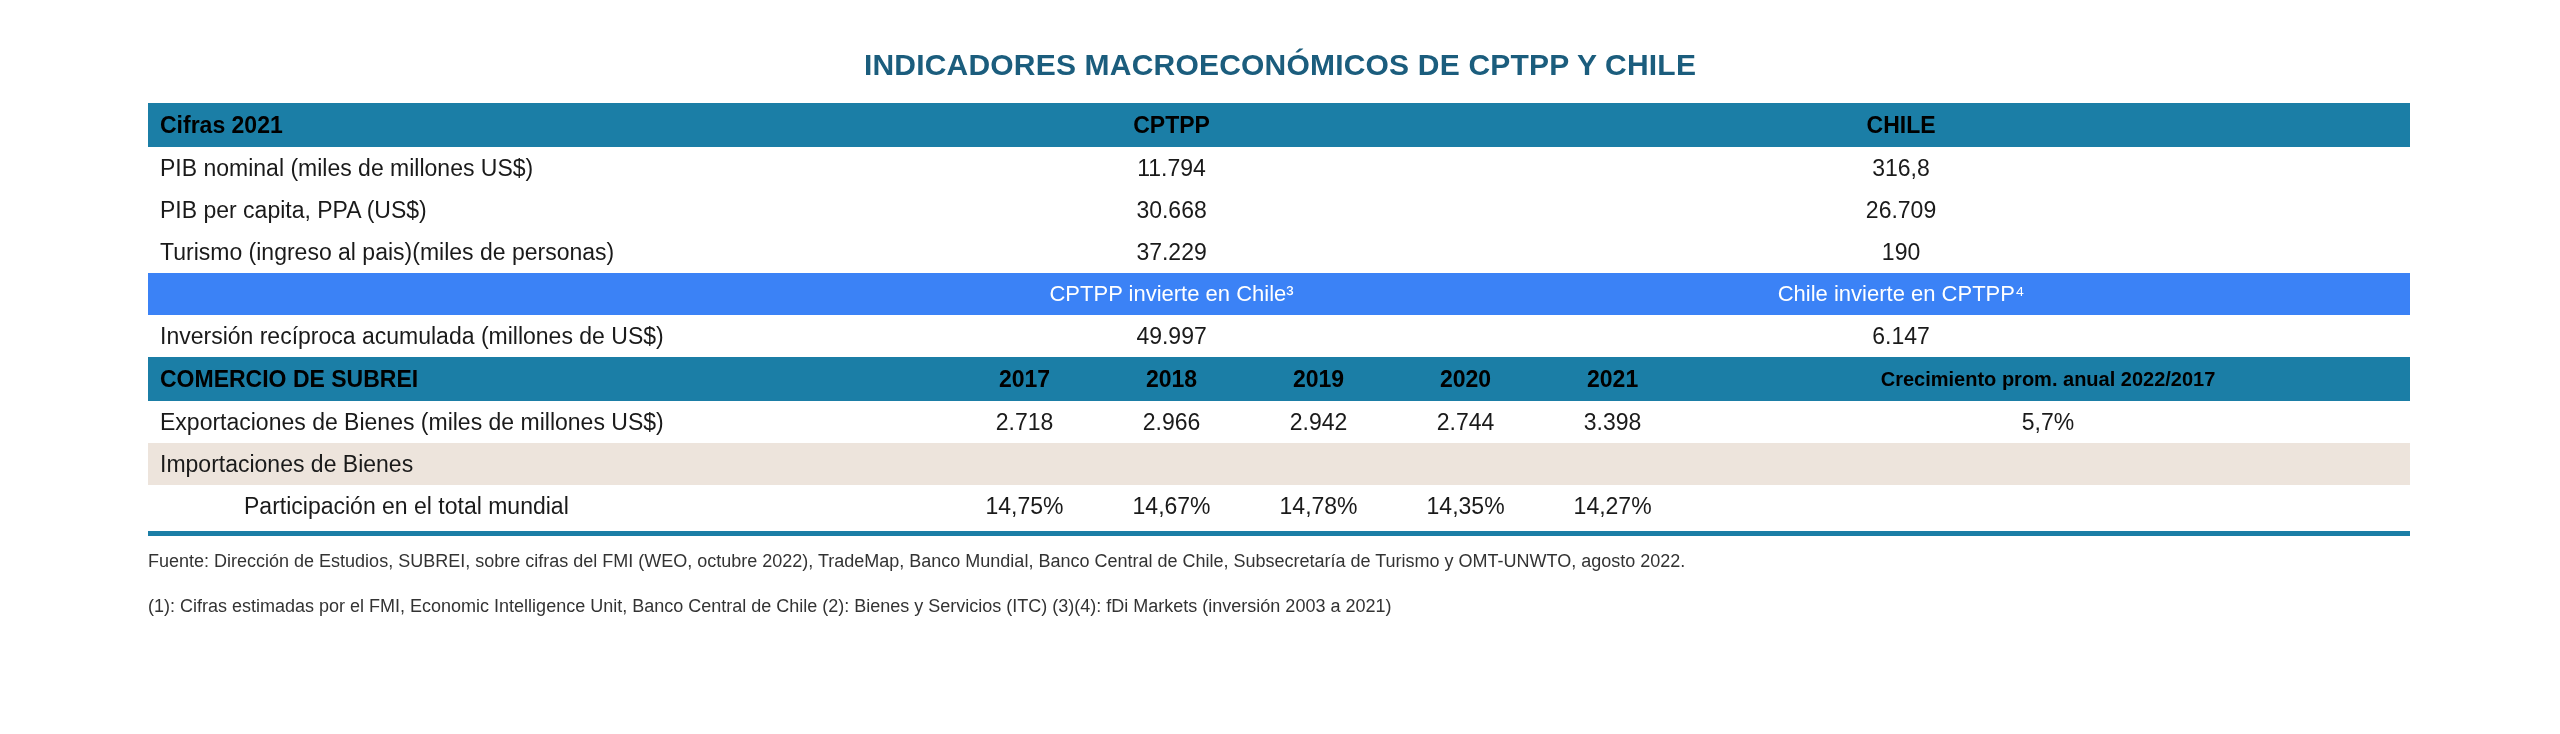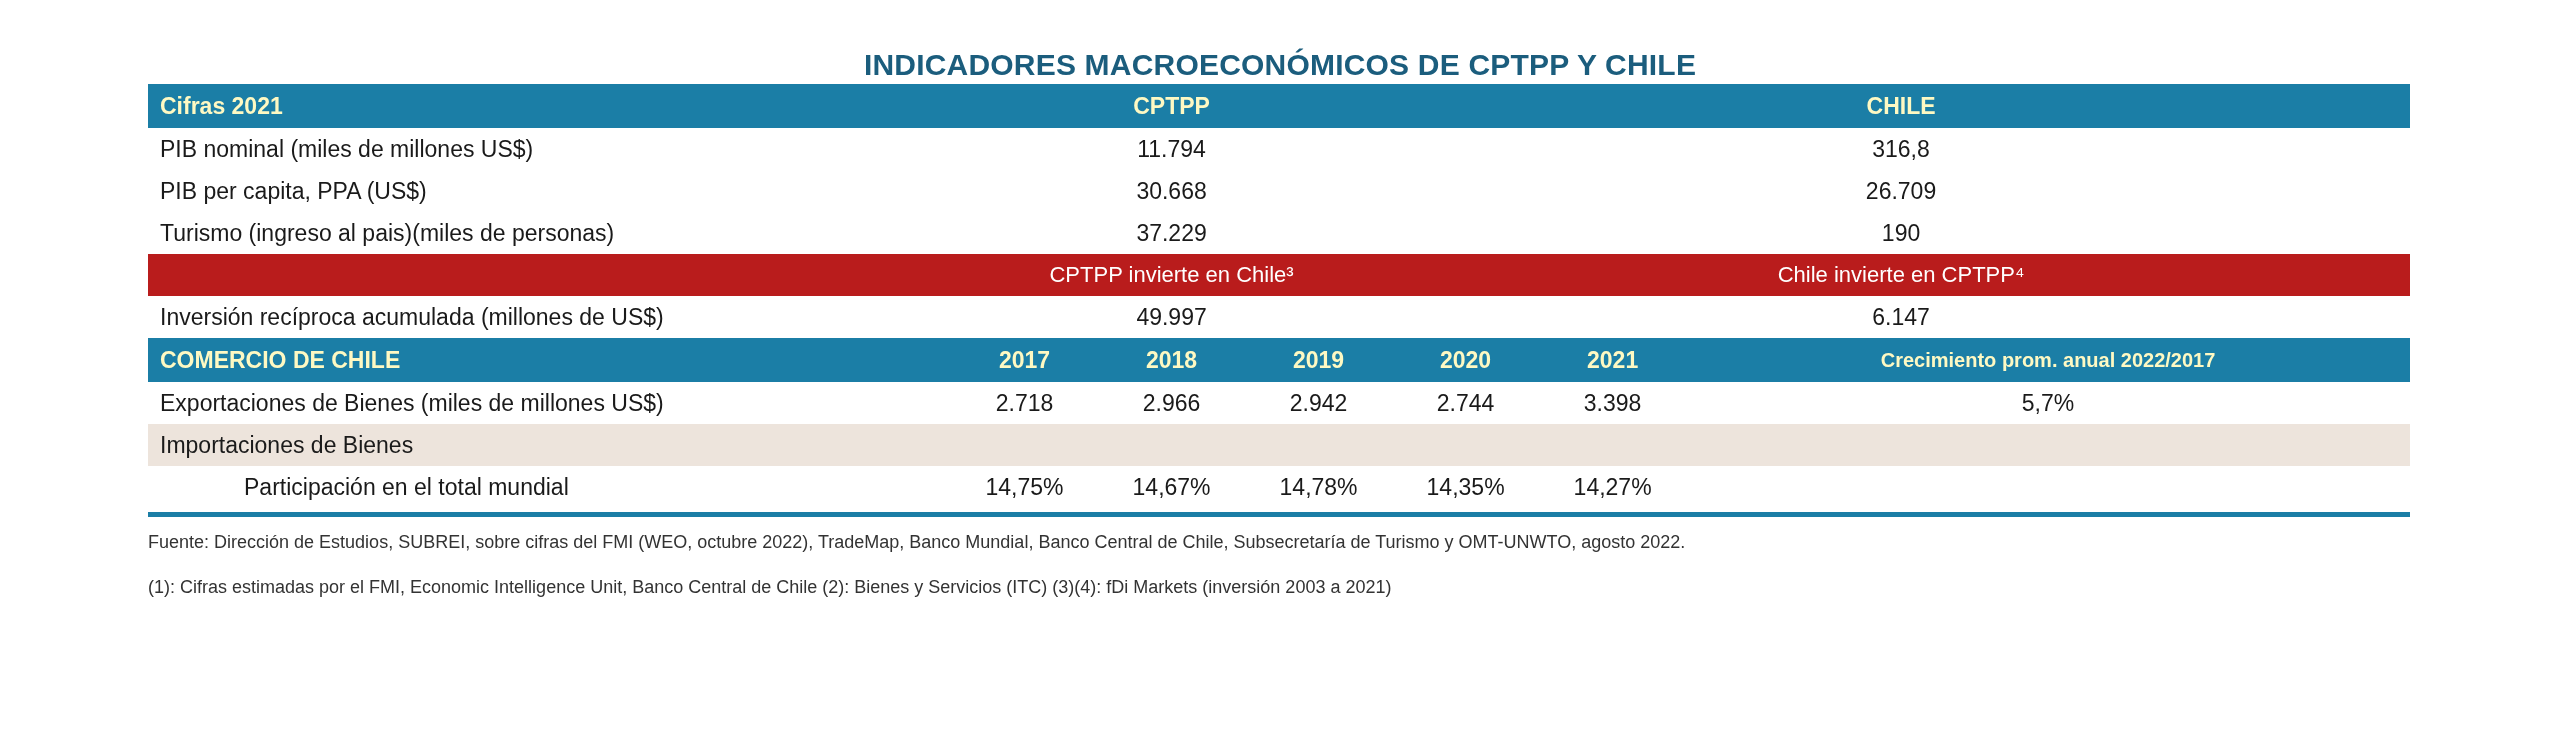--- a/index.html
+++ b/index.html
@@ -20,48 +20,48 @@
     height: 734px;
     box-sizing: border-box;
   }
   .title {
     text-align: center;
     font-size: 30px;
     font-weight: bold;
     color: #1b5d7d;
     letter-spacing: 0.2px;
     padding-top: 48px;
-    padding-bottom: 2px;
+    padding-bottom: 21px;
   }
   .table-wrap {
     margin: 0 150px 0 148px;
   }
   table {
     width: 100%;
     border-collapse: collapse;
     table-layout: fixed;
   }
   td, th {
     padding: 0;
     margin: 0;
     font-weight: normal;
     vertical-align: middle;
   }
   tr {
     height: 42px;
   }
   .hdr td {
     background: #1b7ea6;
-    color: #fef9c3;
+    color: #000000;
     font-weight: bold;
     font-size: 23px;
     height: 44px;
   }
   .subhdr td {
-    background: #b91c1c;
+    background: #3b82f6;
     color: #ffffff;
     font-weight: normal;
     font-size: 22px;
     height: 40px;
     text-align: center;
   }
   .lbl {
     text-align: left;
     padding-left: 12px;
     font-size: 23px;
@@ -152,21 +152,21 @@
           <td colspan="3">Chile invierte en CPTPP⁴</td>
         </tr>
 
         <tr class="row-plain">
           <td class="lbl">Inversión recíproca acumulada (millones de US$)</td>
           <td class="val" colspan="3">49.997</td>
           <td class="val" colspan="3">6.147</td>
         </tr>
 
         <tr class="hdr">
-          <td class="lbl">COMERCIO DE CHILE</td>
+          <td class="lbl">COMERCIO DE SUBREI</td>
           <td class="val">2017</td>
           <td class="val">2018</td>
           <td class="val">2019</td>
           <td class="val">2020</td>
           <td class="val">2021</td>
           <td class="val" style="font-size:20px">Crecimiento prom. anual 2022/2017</td>
         </tr>
 
         <tr class="row-plain">
           <td class="lbl">Exportaciones de Bienes (miles de millones US$)</td>

